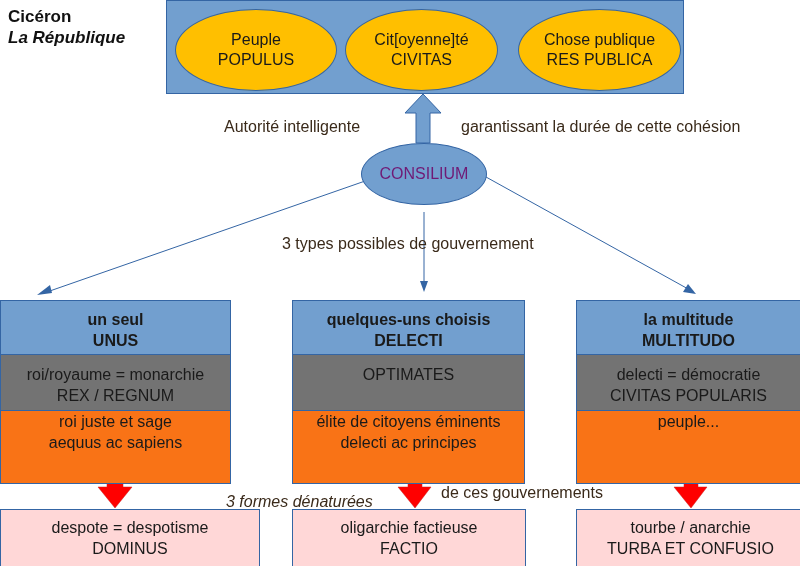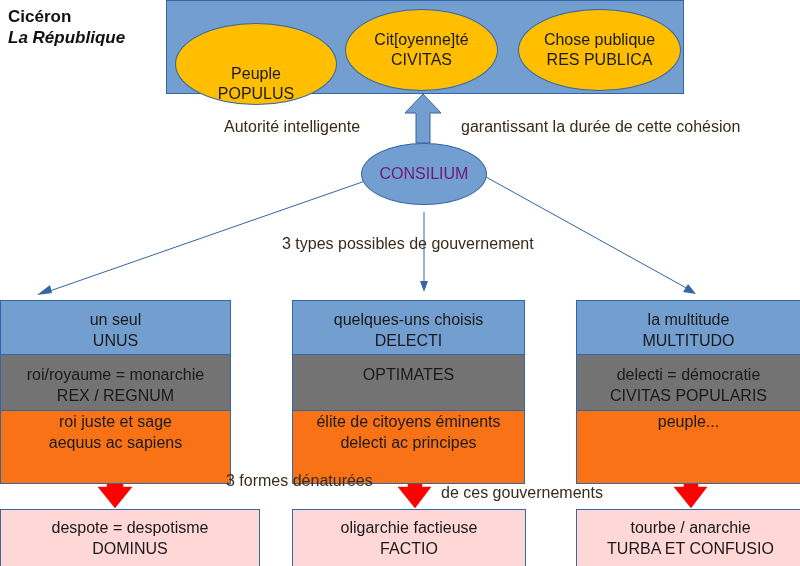--- a/index.html
+++ b/index.html
@@ -16,36 +16,36 @@
     .top-box {
       left: 166px; top: 0px; width: 518px; height: 94px;
       background: #729fcf; border: 1px solid #3465a4; box-sizing: border-box;
     }
     .ellipse {
       position: absolute; background: #ffbf00; border: 1px solid #3465a4;
       border-radius: 50%; box-sizing: border-box;
       display: flex; flex-direction: column; align-items: center; justify-content: center;
       font-size: 16px; line-height: 20px; text-align: center; color: #1a1a1a;
     }
-    .e1 { left: 8px; top: 22px; width: 162px; height: 82px; justify-content: flex-end; }
+    .e1 { left: 8px; top: 8px; width: 162px; height: 82px; }
     .e2 { left: 178px; top: 8px; width: 153px; height: 82px; }
     .e3 { left: 351px; top: 8px; width: 163px; height: 82px; }
 
     .label { font-size: 16px; color: #3a2a1a; white-space: nowrap; }
 
     .consilium {
       left: 361px; top: 143px; width: 126px; height: 62px;
       background: #729fcf; border: 1px solid #3465a4; border-radius: 50%; box-sizing: border-box;
       display: flex; align-items: center; justify-content: center; font-size: 16px; color: #701a75;
     }
 
     .gov { position: absolute; width: 231px; box-sizing: border-box; border: 1px solid #3465a4; }
     .gov .row { box-sizing: border-box; text-align: center; font-size: 16px; line-height: 21px;
       display: flex; flex-direction: column; align-items: center; justify-content: flex-start; }
-    .gov .r1 { background: #729fcf; height: 54px; padding-top: 8px; border-bottom: 1px solid #3465a4; }
+    .gov .r1 { background: #729fcf; height: 54px; padding-top: 8px; border-bottom: 1px solid #3465a4; font-weight: bold; }
     .gov .r2 { background: #737373; height: 56px; padding-top: 9px; border-bottom: 1px solid #3465a4; }
     .gov .r3 { background: #f97316; height: 72px; padding-top: 0; }
     .g1 { left: 0px; top: 300px; }
     .g2 { left: 292px; top: 300px; width: 233px; }
     .g3 { left: 576px; top: 300px; width: 225px; }
 
     .bad { position: absolute; height: 58px; box-sizing: border-box; background: #ffd7d7; border: 1px solid #3465a4;
       text-align: center; font-size: 16px; line-height: 21px; padding-top: 7px; }
     .b1 { left: 0px; top: 509px; width: 260px; }
     .b2 { left: 292px; top: 509px; width: 234px; }
@@ -138,21 +138,21 @@
   <div class="row r2">
     <span>delecti = démocratie</span>
     <span>CIVITAS POPULARIS</span>
   </div>
   <div class="row r3">
     <span>peuple...</span>
     <span></span>
   </div>
 </div>
 
-<div class="abs label" style="left:226px; top:472px;">3 formes dénaturées</div>
+<div class="abs label" style="left:226px; top:493px;font-style:italic;">3 formes dénaturées</div>
 <div class="abs label" style="left:441px; top:484px;">de ces gouvernements</div>
 
 <div class="bad b1">
   <div>despote = despotisme</div>
   <div>DOMINUS</div>
 </div>
 <div class="bad b2">
   <div>oligarchie factieuse</div>
   <div>FACTIO</div>
 </div>

